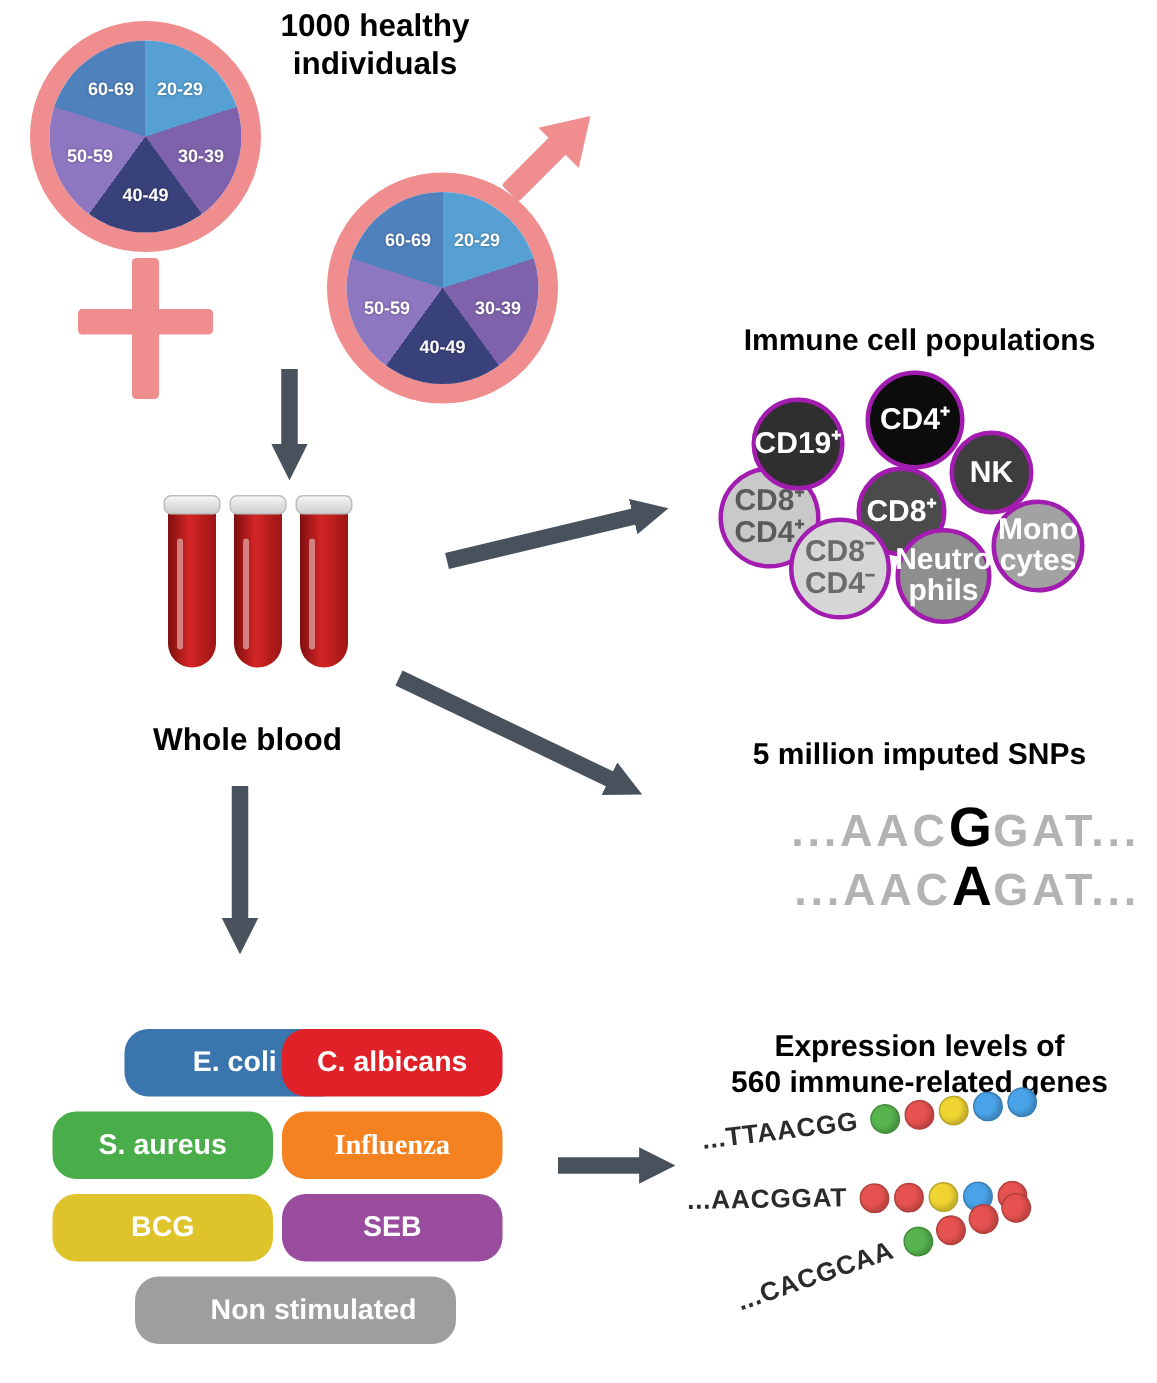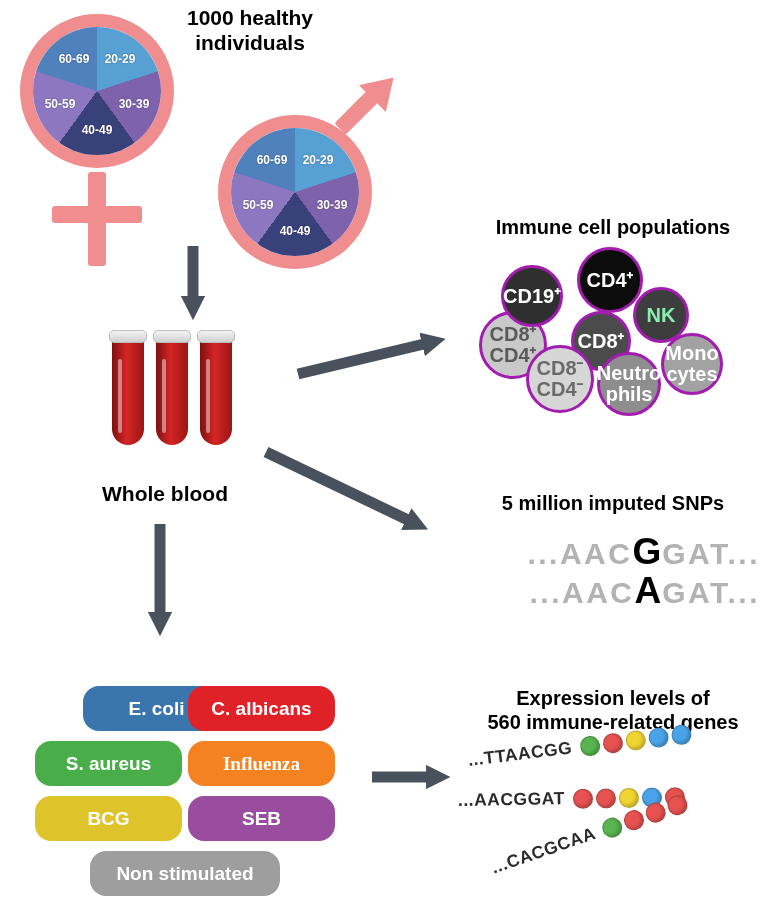--- a/index.html
+++ b/index.html
@@ -63,21 +63,21 @@
   .snp-lines { position:absolute; left:460px; top:532px; width:300px; text-align:right; }
   .snp-line { font-weight:bold; font-size:30px; letter-spacing:2.5px; color:#b3b3b3; height:39px; line-height:39px; white-space:nowrap; }
   .snp-variant { color:#000; font-size:37px; letter-spacing:1px; }
 
   
   .stimuli { position:absolute; left:28px; top:680px; width:320px; height:230px; }
   .pill {
     position:absolute; width:147px; height:45px; border-radius:16px; color:#fff;
     font-weight:bold; font-size:19px; display:flex; align-items:center; justify-content:center;
   }
-  .pill-wide { width:190px; }
+  .pill-wide { width:190px;padding-left:24px; }
 
   
   .expr-row { position:absolute; display:flex; align-items:center; transform-origin:left center; }
   .expr-seq { font-weight:bold; font-size:17.5px; color:#2b2b2b; letter-spacing:.5px; margin-right:5px; white-space:nowrap; }
   .bead { width:18px; height:18px; border-radius:50%; margin-left:3px;
     border:1px solid rgba(0,0,0,.22); box-shadow:inset -2px -2px 3px rgba(0,0,0,.18); }
 </style>
 </head>
 <body>
 
@@ -156,21 +156,21 @@
 CD4⁺</span>
     </div>
     <div class="cell" style="left: 41px; top: 25px; width: 62px; height: 62px; z-index: 2; background-color: rgb(47, 47, 47);">
       <span class="pre" style="color: rgb(255, 255, 255);">CD19⁺</span>
     </div>
     <div class="cell" style="left: 201px; top: 93px; width: 62px; height: 62px; z-index: 2; background-color: rgb(162, 162, 162);">
       <span class="pre" style="color: rgb(255, 255, 255);">Mono
 cytes</span>
     </div>
     <div class="cell" style="left: 173px; top: 47px; width: 56px; height: 56px; z-index: 3; background-color: rgb(61, 61, 61);">
-      <span class="pre" style="color: #86efac;">NK</span>
+      <span class="pre" style="color: #ffffff;">NK</span>
     </div>
     <div class="cell" style="left: 117px; top: 7px; width: 66px; height: 66px; z-index: 4; background-color: rgb(12, 12, 12);">
       <span class="pre" style="color: rgb(255, 255, 255);">CD4⁺</span>
     </div>
     <div class="cell" style="left: 111px; top: 71px; width: 60px; height: 60px; z-index: 5; background-color: rgb(75, 75, 75);">
       <span class="pre" style="color: rgb(255, 255, 255);">CD8⁺</span>
     </div>
     <div class="cell" style="left: 66px; top: 105px; width: 68px; height: 68px; z-index: 6; background-color: rgb(214, 214, 214);">
       <span class="pre" style="color: rgb(106, 106, 106);">CD8⁻
 CD4⁻</span>

